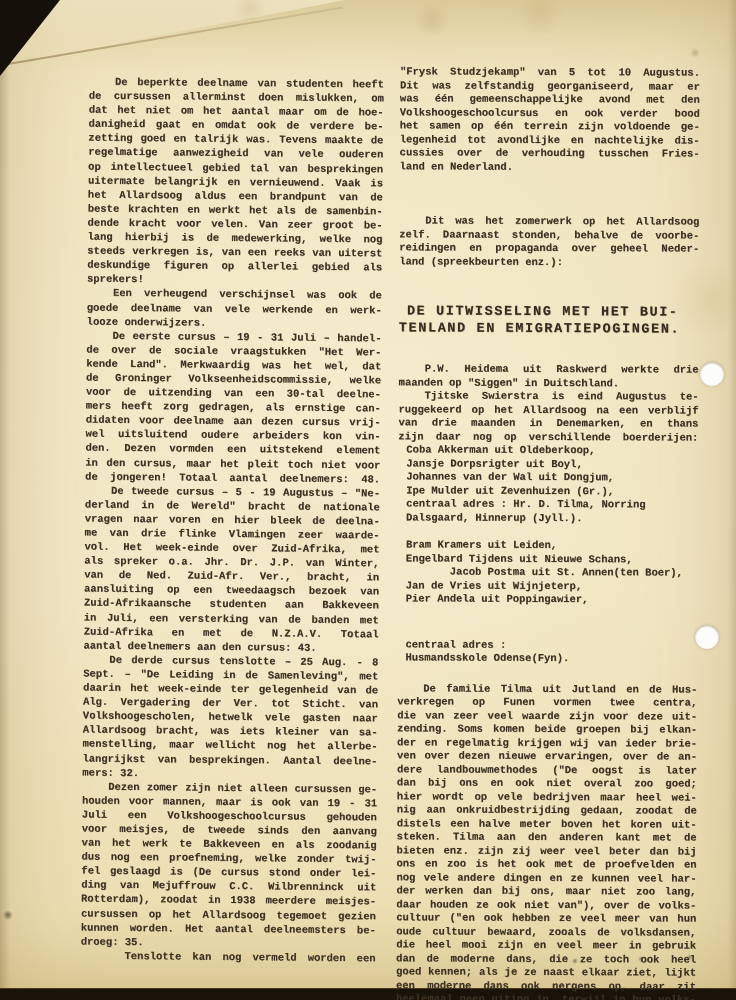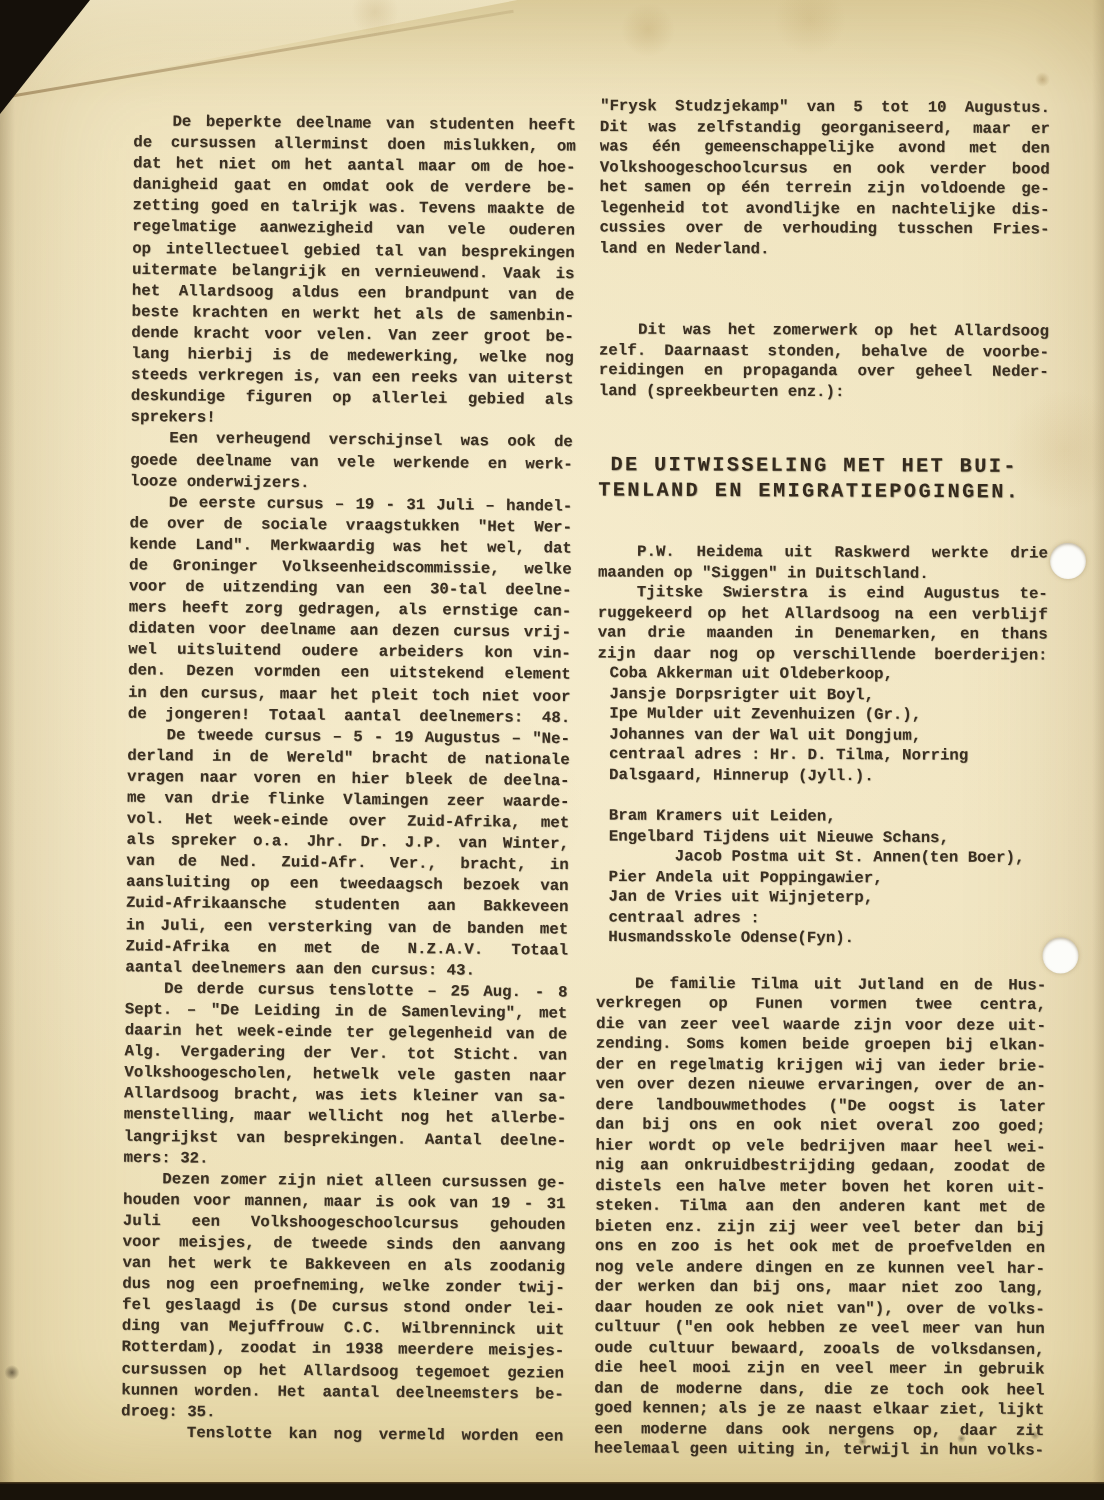--- a/index.html
+++ b/index.html
@@ -168,32 +168,32 @@
       </div>
       <div class="block para">
         <div class="line jl" style="padding-left: 26px;">Tjitske Swierstra is eind Augustus te-</div>
         <div class="line jl">ruggekeerd op het Allardsoog na een verblijf</div>
         <div class="line jl">van drie maanden in Denemarken, en thans</div>
         <div class="line jl">zijn daar nog op verschillende boerderijen:</div>
       </div>
       <div class="block list">
         <div class="line ll" style="padding-left: 8px;">Coba Akkerman uit Oldeberkoop,</div>
         <div class="line ll" style="padding-left: 8px;">Jansje Dorpsrigter uit Boyl,</div>
+        <div class="line ll" style="padding-left: 8px;">Johannes van der Wal uit Dongjum,</div>
         <div class="line ll" style="padding-left: 8px;">Ipe Mulder uit Zevenhuizen (Gr.),</div>
-        <div class="line ll" style="padding-left: 8px;">Johannes van der Wal uit Dongjum,</div>
         <div class="line ll" style="padding-left: 8px;">centraal adres : Hr. D. Tilma, Norring</div>
         <div class="line ll" style="padding-left: 8px;">Dalsgaard, Hinnerup (Jyll.).</div>
       </div>
       <div class="block list" style="margin-top: 14px;">
         <div class="line ll" style="padding-left: 8px;">Bram Kramers uit Leiden,</div>
         <div class="line ll" style="padding-left: 8px;">Engelbard Tijdens uit Nieuwe Schans,</div>
         <div class="line ll" style="padding-left: 8px; margin-left: 44px;">Jacob Postma uit St. Annen(ten Boer),</div>
+        <div class="line ll" style="padding-left: 8px;">Jan de Vries uit Wijnjeterp,</div>
         <div class="line ll" style="padding-left: 8px;">Pier Andela uit Poppingawier,</div>
-        <div class="line ll" style="padding-left: 8px;">Jan de Vries uit Wijnjeterp,</div>
-        <div class="line ll" style="padding-left: 8px;">centraal adres :</div>
+        <div class="line ll" style="padding-left: 8px; margin-top: 32px;">centraal adres :</div>
         <div class="line ll" style="padding-left: 8px;">Husmandsskole Odense(Fyn).</div>
       </div>
       <div class="block para" style="margin-top: 17px;">
         <div class="line jl" style="padding-left: 26px;">De familie Tilma uit Jutland en de Hus-</div>
         <div class="line jl">verkregen op Funen vormen twee centra,</div>
         <div class="line jl">die van zeer veel waarde zijn voor deze uit-</div>
         <div class="line jl">zending. Soms komen beide groepen bij elkan-</div>
         <div class="line jl">der en regelmatig krijgen wij van ieder brie-</div>
         <div class="line jl">ven over dezen nieuwe ervaringen, over de an-</div>
         <div class="line jl">dere landbouwmethodes ("De oogst is later</div>

